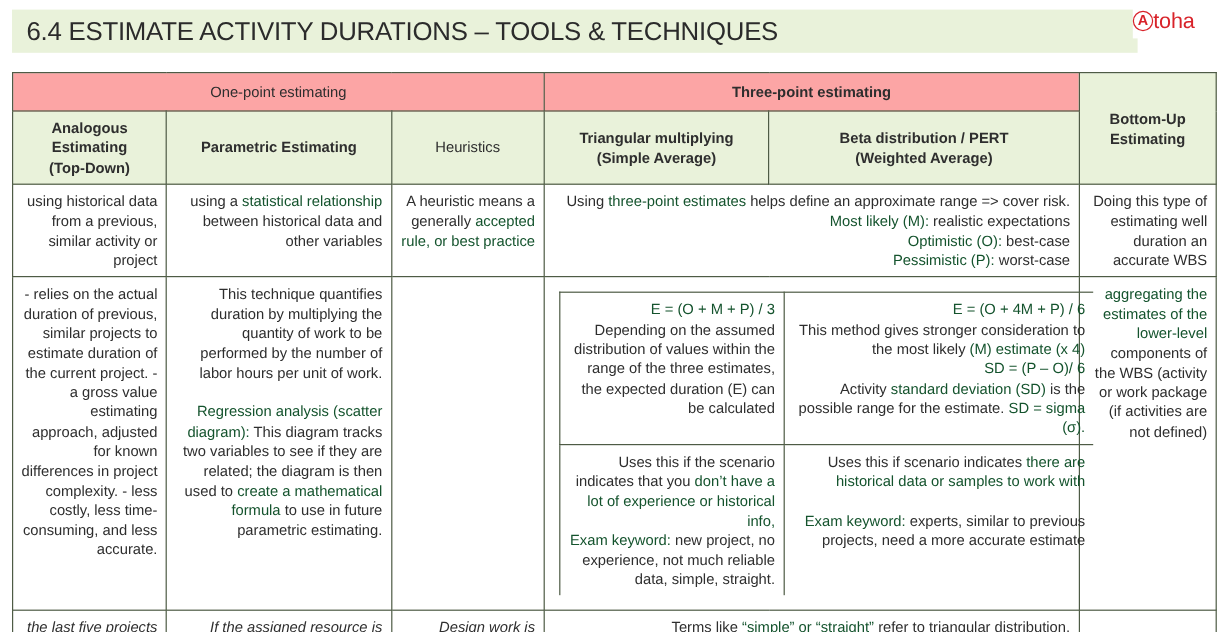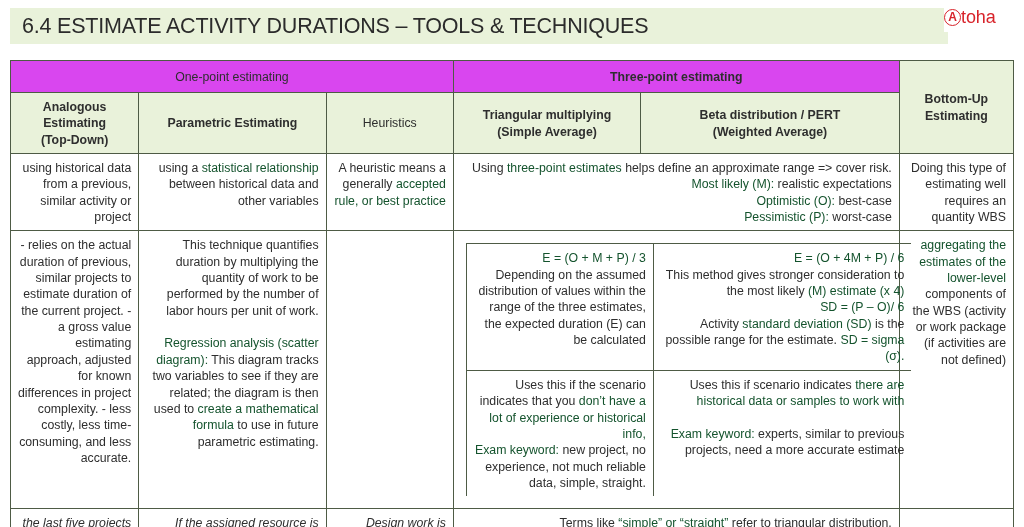--- a/index.html
+++ b/index.html
@@ -55,21 +55,21 @@
     border: 1px solid #4e5b45;
     vertical-align: top;
     padding: 6px 7px 5px 7px;
     font-size: 12.3px;
     line-height: 1.33;
     color: #2e2e2e;
     text-align: right;
     font-weight: normal;
   }
   .hdr-group {
-    background: #d946ef;
+    background: #fca5a5;
     text-align: center !important;
     vertical-align: middle !important;
     height: 32px;
     font-size: 12.6px;
   }
   .hdr-group.bold { font-weight: bold; }
   .hdr-col {
     background: #e9f2da;
     text-align: center !important;
     vertical-align: middle !important;
@@ -171,21 +171,21 @@
         </td>
         <td>
           <span>A heuristic means a generally </span><span class="blue">accepted rule, or best practice</span>
         </td>
         <td colspan="2">
           <p class="ln"><span>Using </span><span class="blue">three-point estimates</span><span> helps define an approximate range =&gt; cover risk.</span></p>
           <p class="ln"><span class="blue">Most likely (M):</span><span> realistic expectations</span></p>
           <p class="ln"><span class="blue">Optimistic (O):</span><span> best-case</span></p>
           <p class="ln"><span class="blue">Pessimistic (P):</span><span> worst-case</span></p>
         </td>
-        <td>Doing this type of estimating well requires an quantity WBS</td>
+        <td>Doing this type of estimating well duration an accurate WBS</td>
       </tr>
 
       <tr>
         <td>
           <span>- relies on the actual duration of previous, similar projects to estimate duration of the current project. - a gross value estimating approach, adjusted for known differences in project complexity. - less costly, less time-consuming, and less accurate.</span>
         </td>
         <td>
           <p class="ln">This technique quantifies duration by multiplying the quantity of work to be performed by the number of labor hours per unit of work.</p>
           <p class="ln">&nbsp;</p>
           <p class="ln"><span class="blue">Regression analysis (scatter diagram):</span><span> This diagram tracks two variables to see if they are related; the diagram is then used to </span><span class="blue">create a mathematical formula</span><span> to use in future parametric estimating.</span></p>

